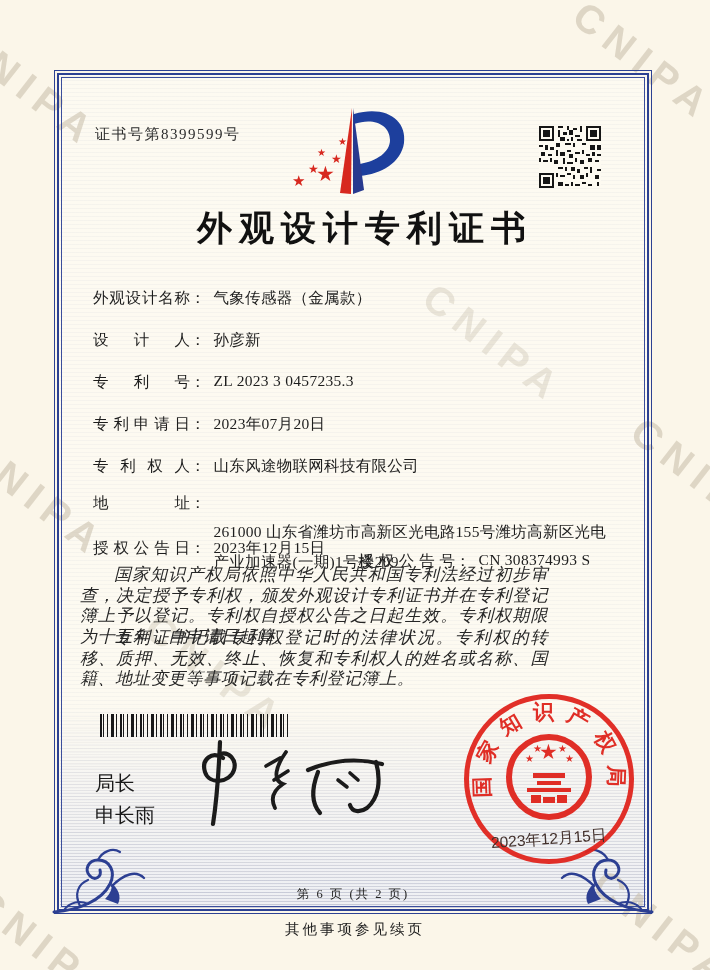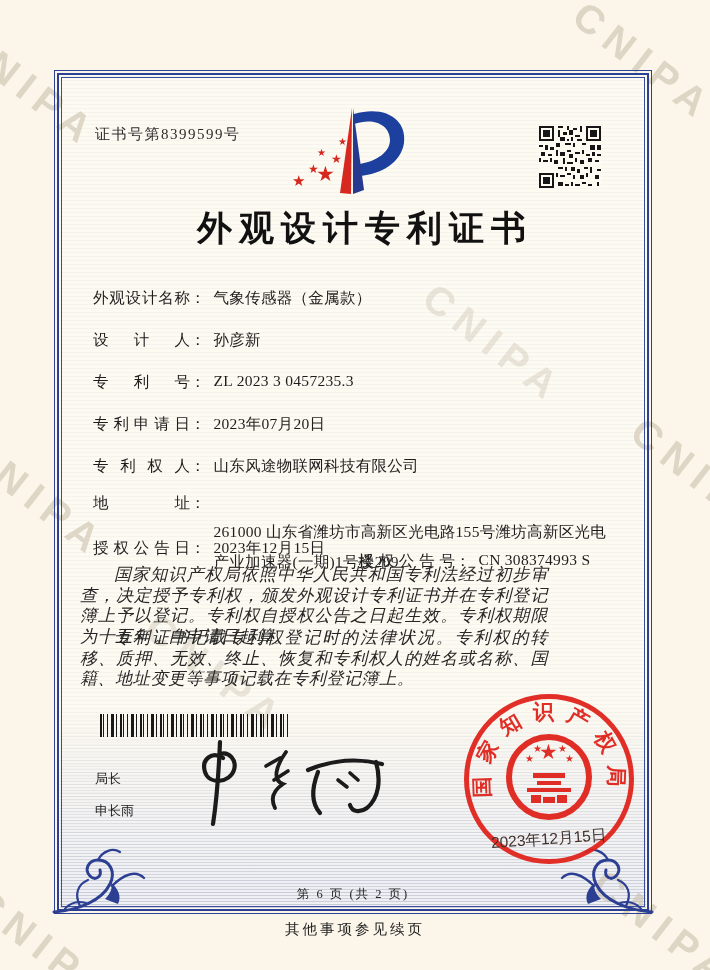--- a/index.html
+++ b/index.html
@@ -43,21 +43,21 @@
   .fvalue{display:inline-block;vertical-align:top;letter-spacing:0.3px;}
   .fvalue.wrap{white-space:normal;width:395px;line-height:30px;margin-top:24px;}
   .pair2{position:absolute;left:265px;top:13px;}
 
   .para{left:80px;width:468px;font-size:17px;line-height:20.6px;color:#262626;
         text-align:justify;text-indent:2em;letter-spacing:0.6px;font-style:italic;}
   .barcode{left:100px;top:714px;width:190px;height:23px;background:
       repeating-linear-gradient(90deg,#181818 0 2px,transparent 2px 3px,#181818 3px 4px,
       transparent 4px 7px,#181818 7px 8px,transparent 8px 11px,#181818 11px 14px,
       transparent 14px 16px,#181818 16px 17px,transparent 17px 20px);}
-  .signer{left:95px;font-size:13px;color:#1a1a1a;
+  .signer{left:95px;font-size:20px;color:#1a1a1a;
           font-family:"Liberation Sans","DejaVu Sans",sans-serif;font-weight:500;}
   .signature{left:180px;top:736px;}
   .seal{left:461px;top:691px;}
   .footer-page{left:57px;top:886px;width:592px;text-align:center;font-size:12.5px;
                letter-spacing:2px;color:#222;}
   .footer-note{left:0;top:920px;width:710px;text-align:center;font-size:14.5px;
                letter-spacing:3px;color:#222;}
 </style>
 </head>
 <body>

